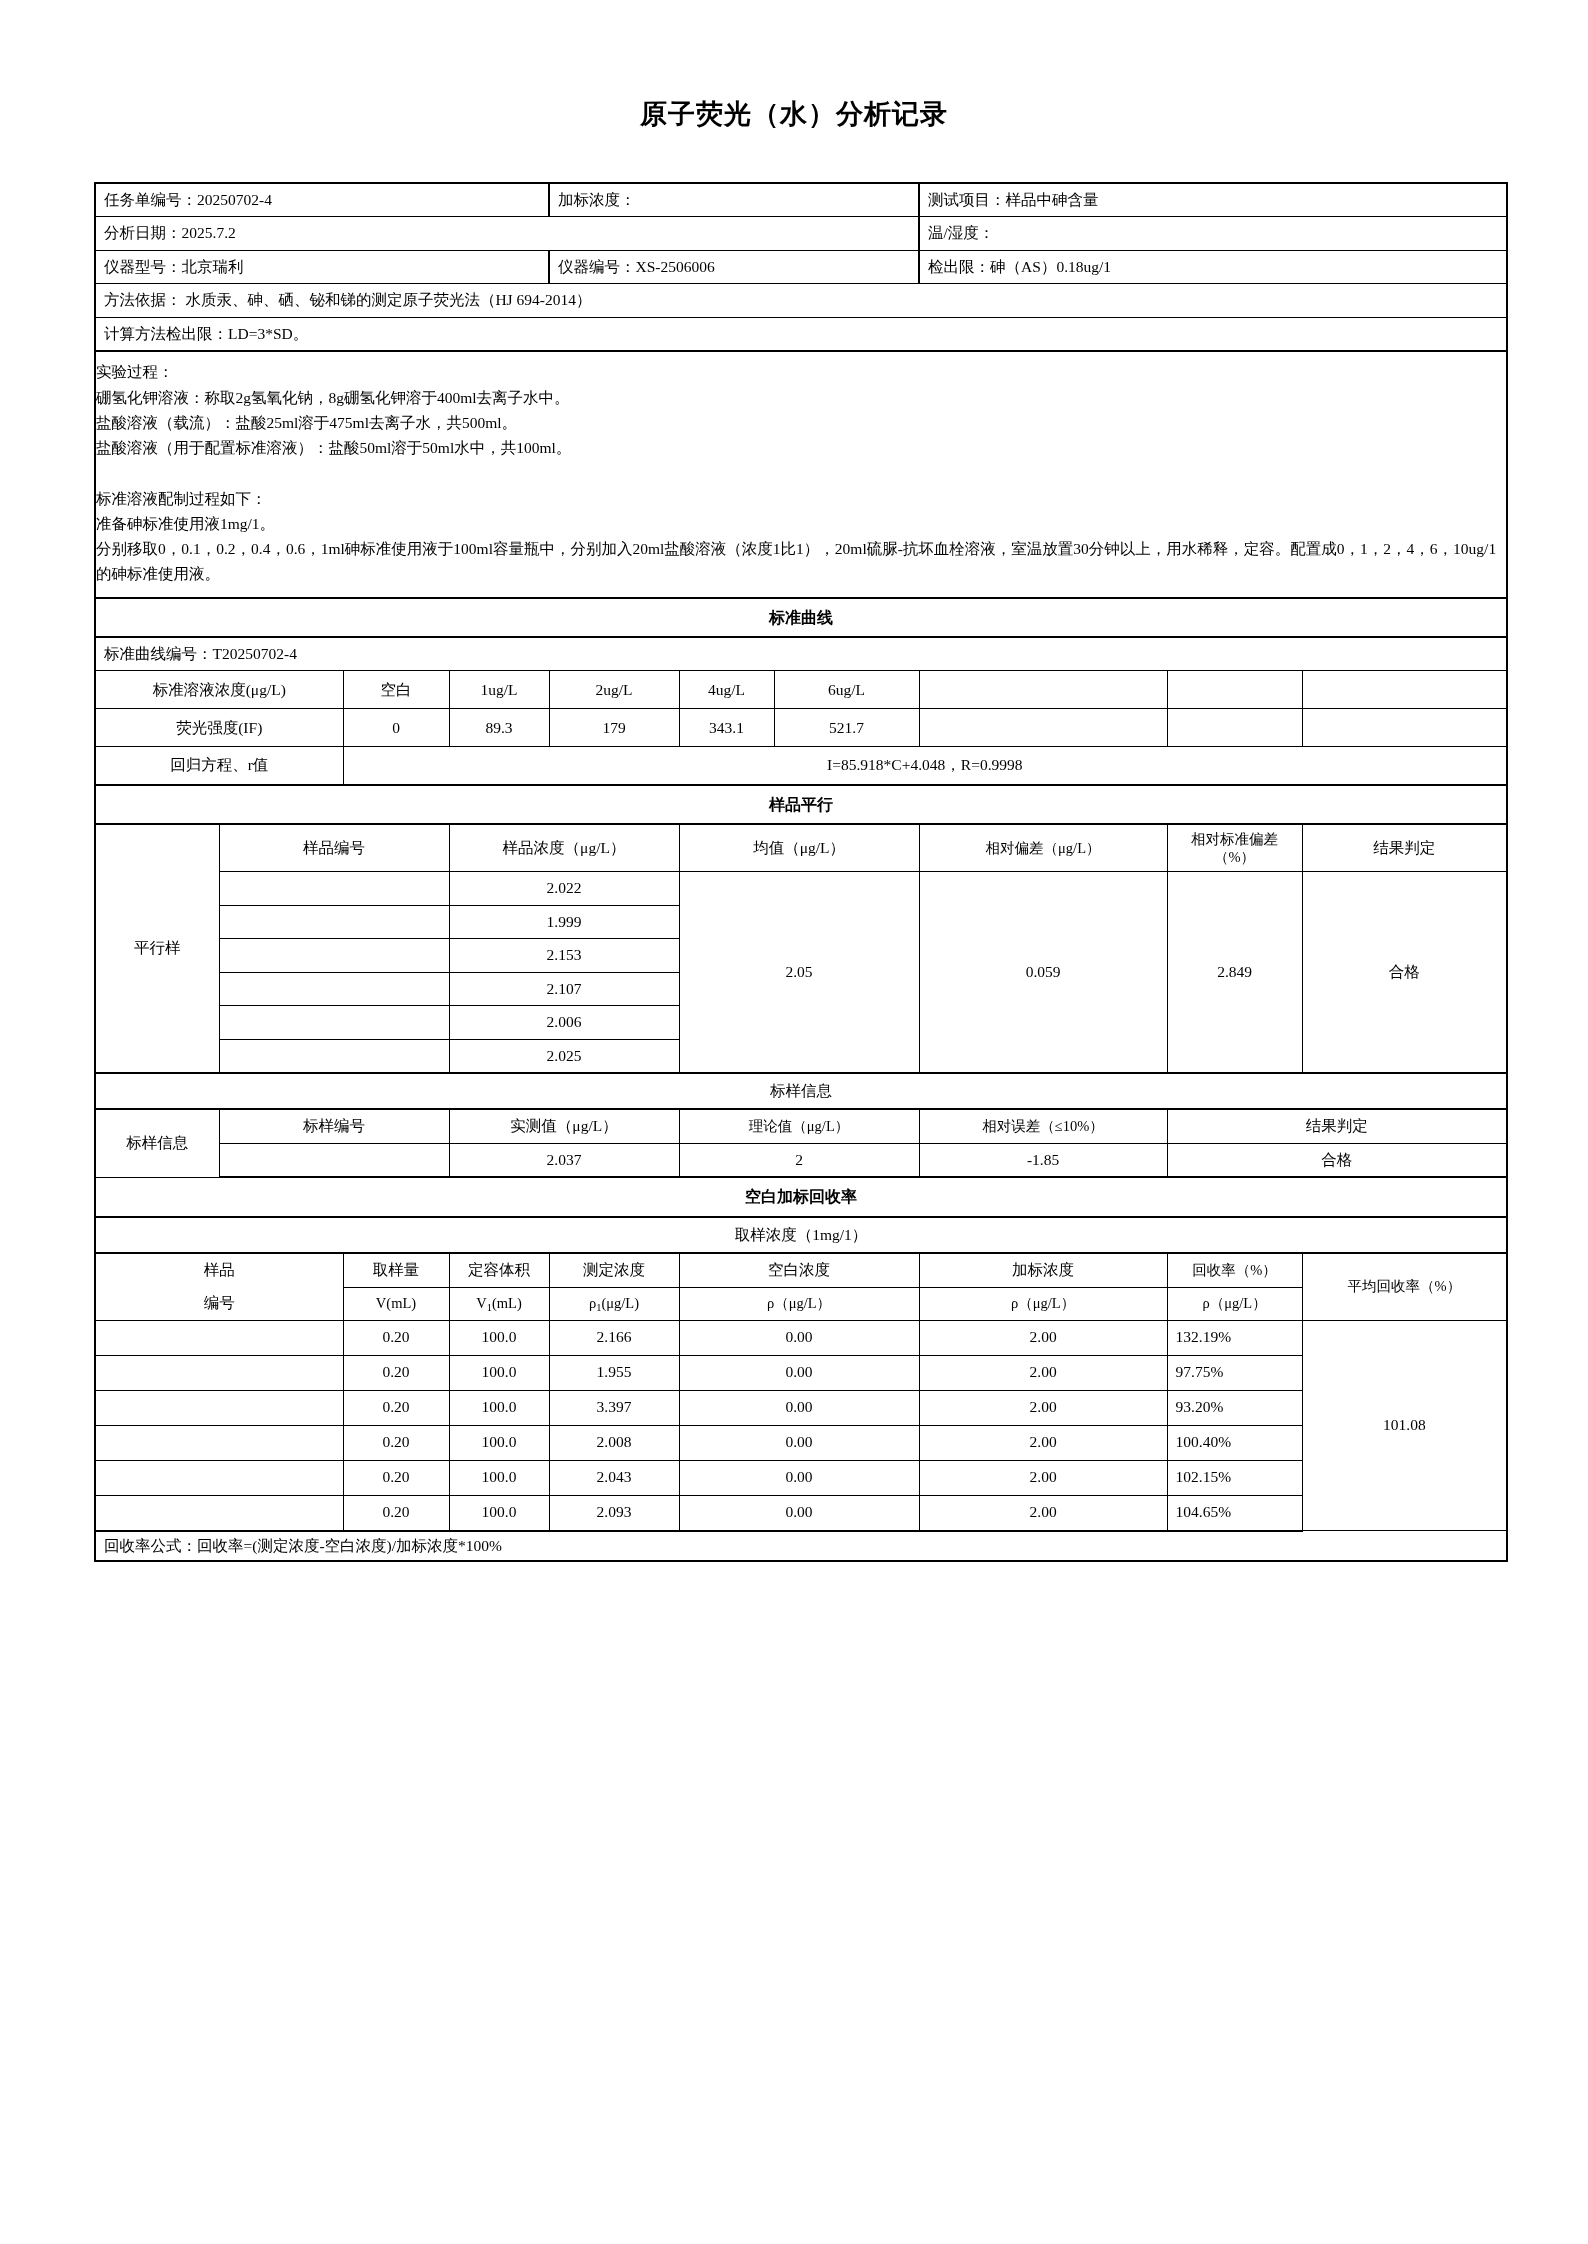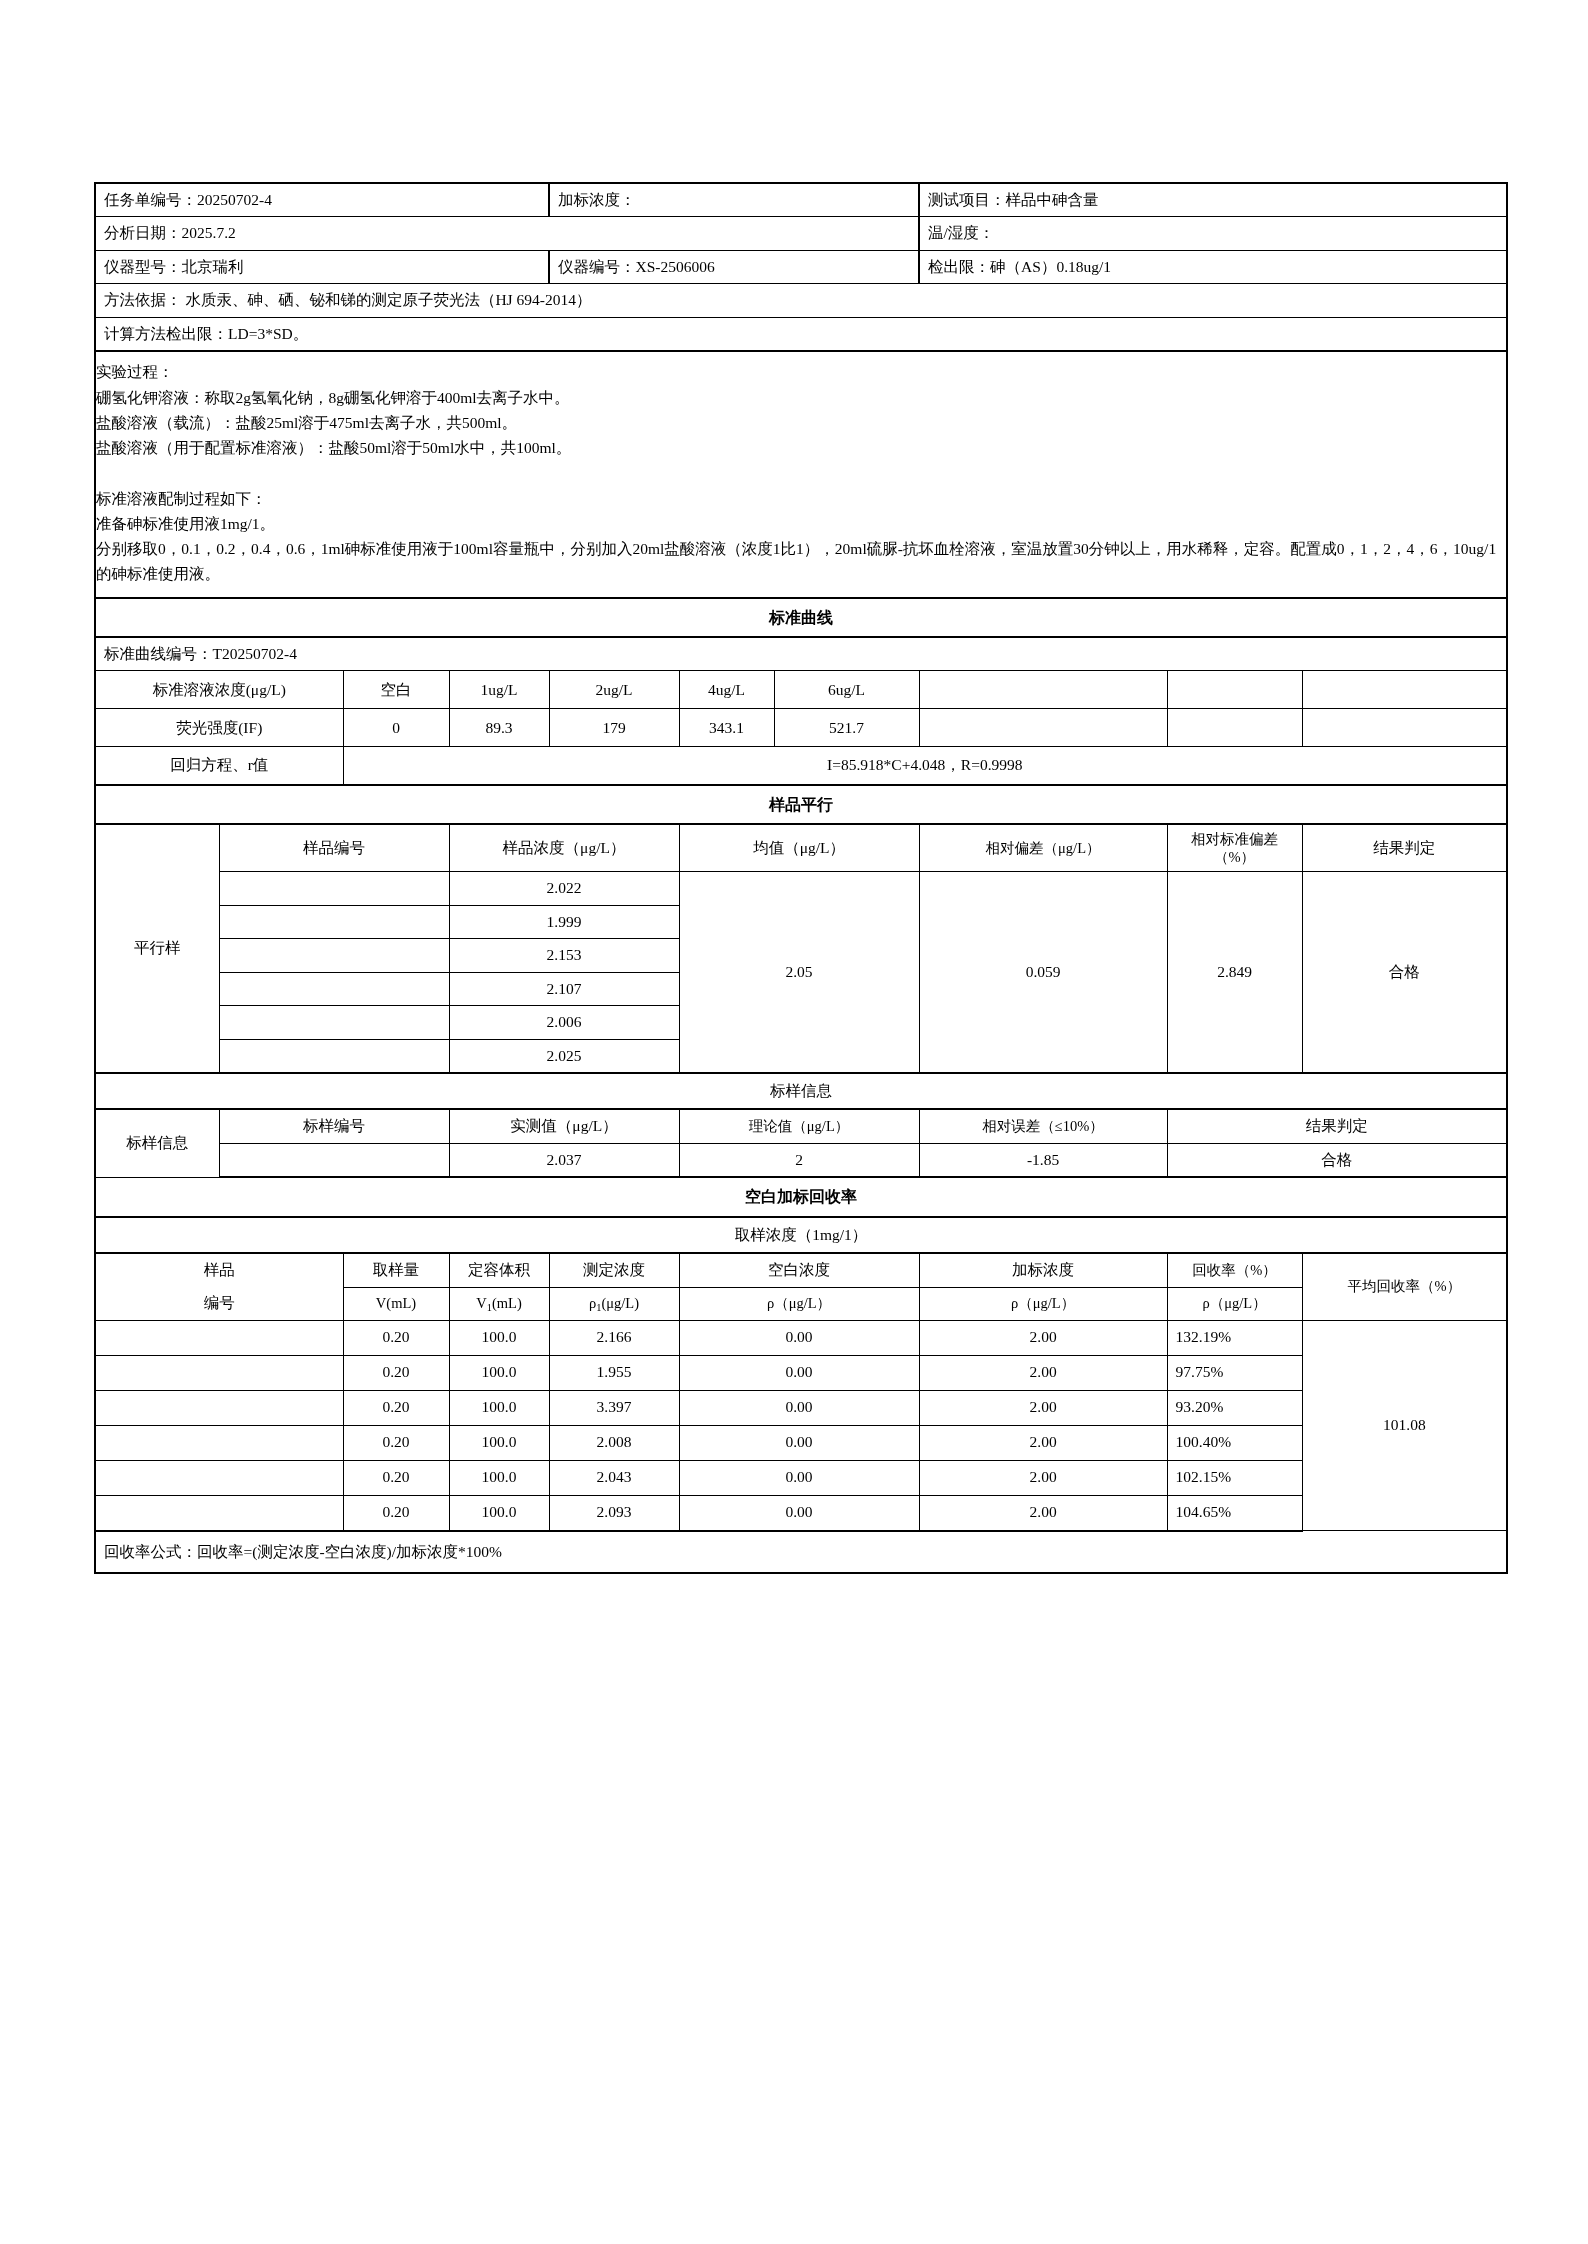--- a/index.html
+++ b/index.html
@@ -80,20 +80,21 @@
   .nowrapcell { white-space: nowrap; overflow: hidden; }
   .tall { height: 38px; margin-left: 18px; }
   .hdr-two-line { line-height: 1.25; }
   sub { font-size: 0.72em; vertical-align: -0.28em; }
 </style>
 </head>
 <body>
 
 <div class="page">
 
+  <div class="doc-title">原子荧光（水）分析记录</div>
 
   <div class="sheet">
     <table class="main">
       <colgroup>
         <col style="width:124px">
         <col style="width:124px">
         <col style="width:106px">
         <col style="width:100px">
         <col style="width:130px">
         <col style="width:95px">
@@ -578,20 +579,20 @@
         <td colspan="2" class="thick-b">
               <div class="pad ctr">2.00</div>
             </td>
         <td class="thick-b">
               <div class="pad lft">104.65%</div>
             </td>
       </tr>
 
       <tr>
         <td class="outer-left outer-right outer-bot" colspan="12">
-          <div class="pad lft" style="padding:9px 8px;">回收率公式：回收率=(测定浓度-空白浓度)/加标浓度*100%</div>
+          <div class="pad lft" style="padding:3px 8px;">回收率公式：回收率=(测定浓度-空白浓度)/加标浓度*100%</div>
         </td>
       </tr>
 
     </tbody>
       </table>
   </div>
 </div>
 
 </body></html>

